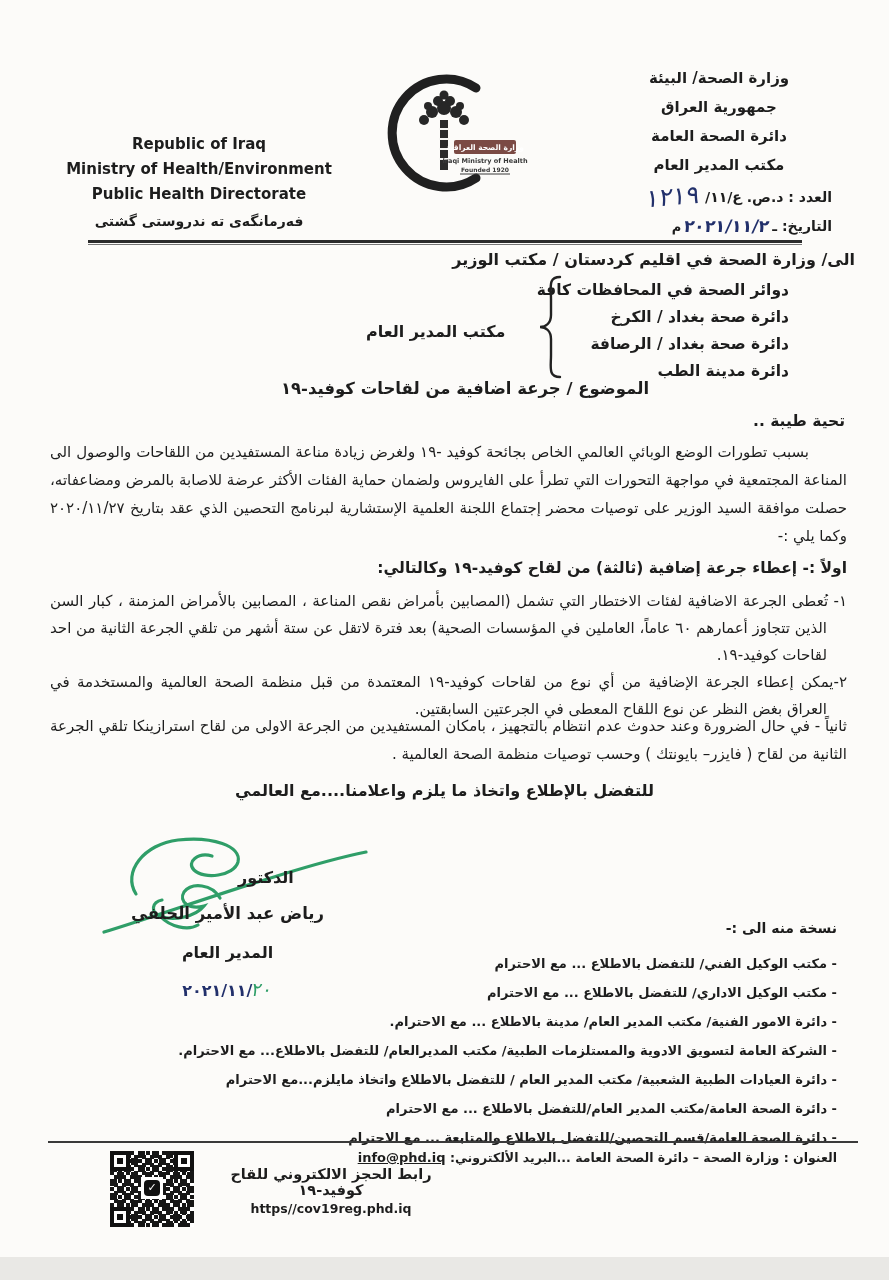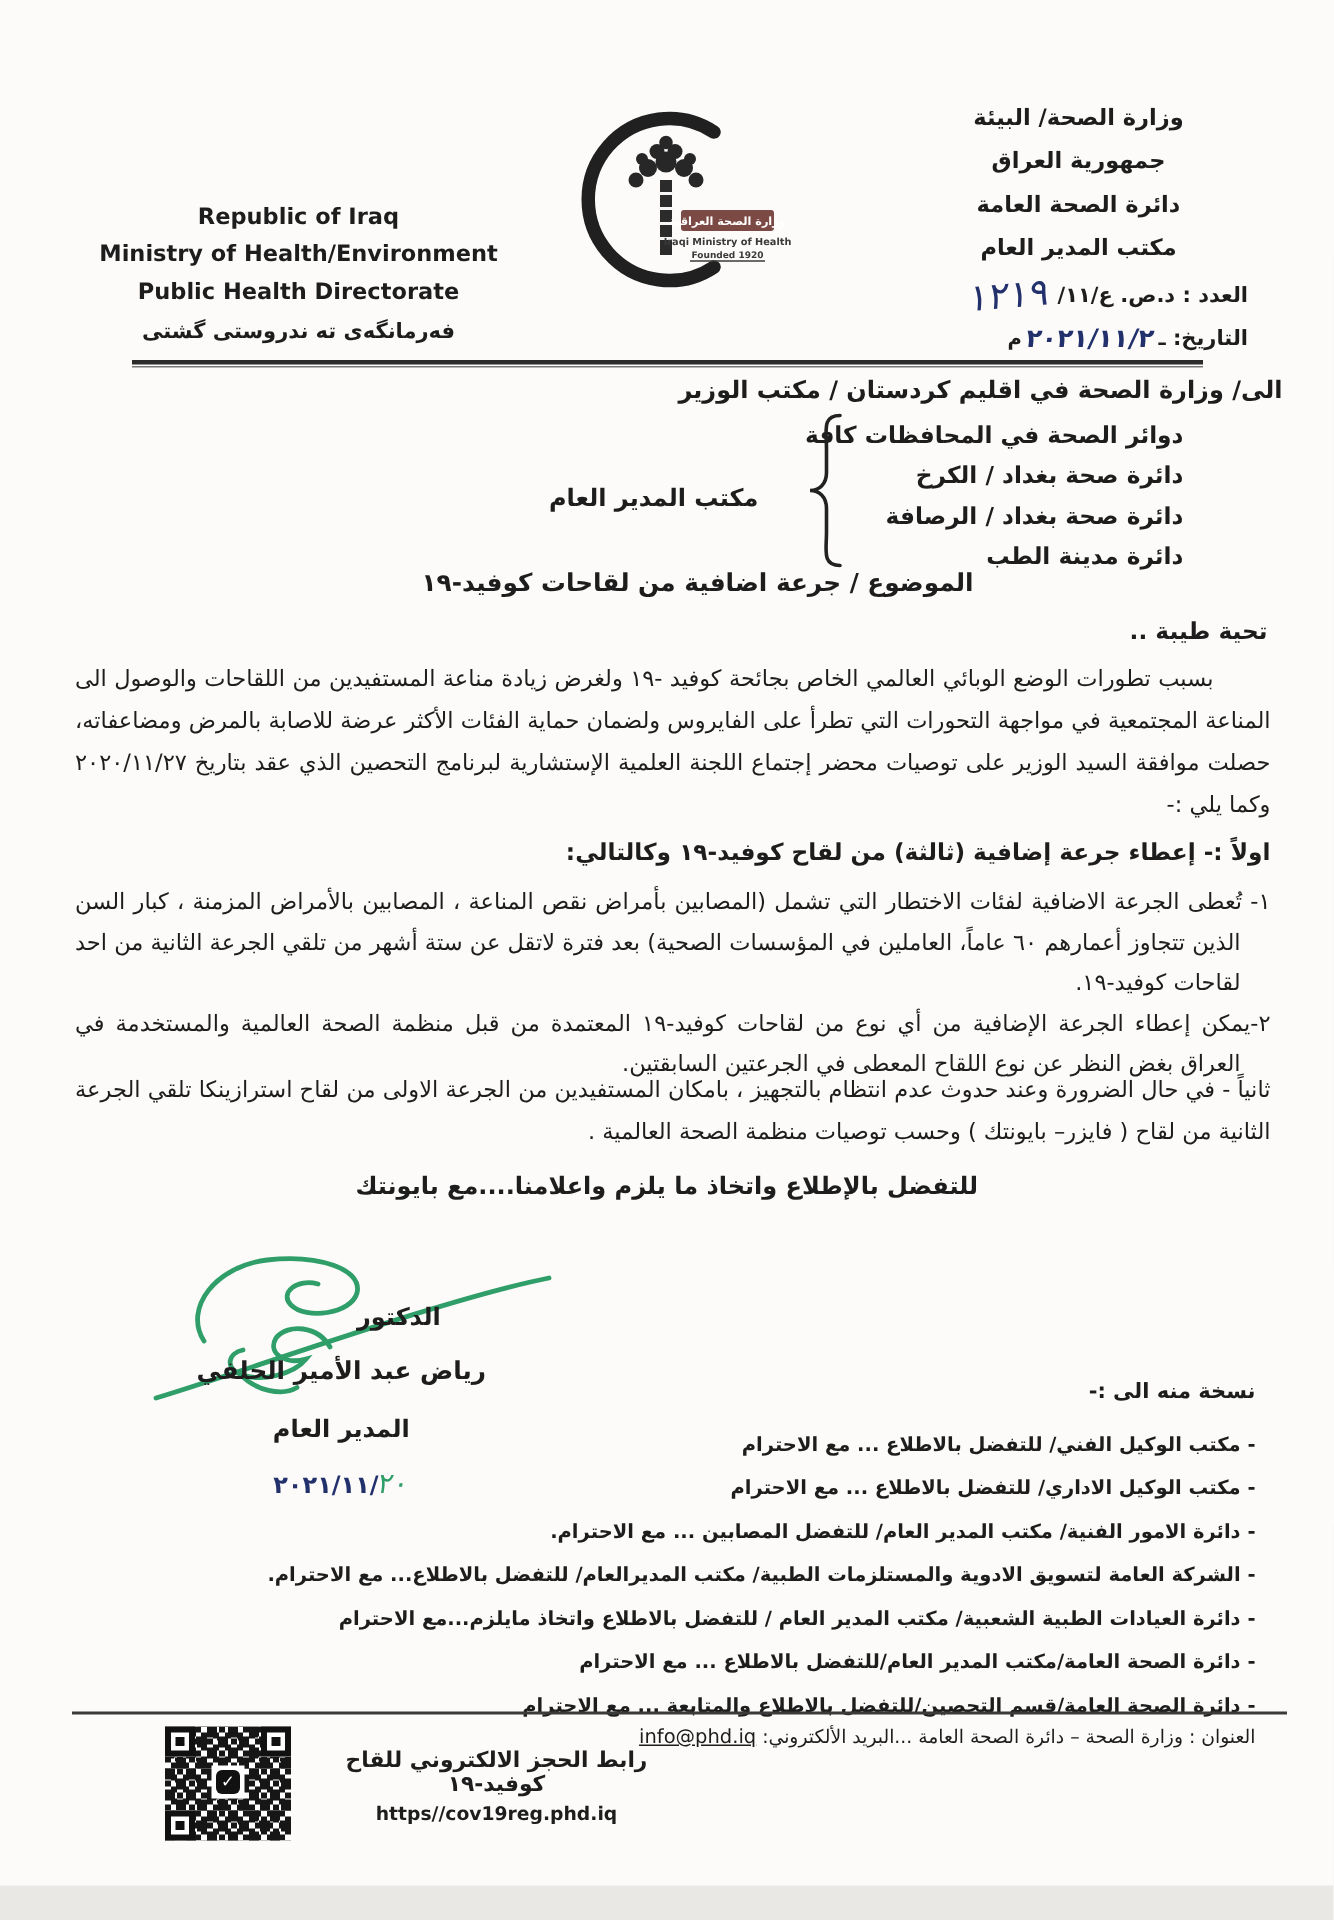--- a/index.html
+++ b/index.html
@@ -71,21 +71,21 @@
     transform:skewX(-10deg); font-weight:normal; }
 
   
   .cc-head { top:920px; right:52px; font-weight:bold; font-size:14px; }
   .cc-list { top:949px; right:52px; left:55px; text-align:right;
     font-weight:bold; font-size:13px; line-height:29px; }
 
   .rule-footer { top:1141px; left:48px; width:810px; border-top:2px solid #3a3a3a; }
 
   
-  .footer-address { top:1150px; right:52px; font-size:12.5px; font-weight:normal; }
+  .footer-address { top:1150px; right:52px; font-size:12.5px; font-weight:bold; }
   .footer-address .email { direction:ltr; display:inline-block;
     text-decoration:underline; font-size:13px; }
   .qr-box { left:110px; top:1151px; width:84px; height:76px; background:#fff;
     background-image:
       repeating-conic-gradient(#161616 0 25%, transparent 0 50%),
       repeating-conic-gradient(transparent 0 25%, #161616 0 50%);
     background-size:8px 8px, 14px 14px; }
   .qr-finder { position:absolute; width:20px; height:20px; border:4px solid #111;
     background:#fff; }
   .qr-finder::after { content:""; position:absolute; left:3px; top:3px;
@@ -174,21 +174,21 @@
   <div class="abs brace-label">مكتب المدير العام</div>
 
   <div class="abs subject">الموضوع / جرعة اضافية من لقاحات كوفيد-١٩</div>
   <div class="abs greeting">تحية طيبة ..</div>
 
   <div class="abs para intro">بسبب تطورات الوضع الوبائي العالمي الخاص بجائحة كوفيد -١٩ ولغرض زيادة مناعة المستفيدين من اللقاحات والوصول الى المناعة المجتمعية في مواجهة التحورات التي تطرأ على الفايروس ولضمان حماية الفئات الأكثر عرضة للاصابة بالمرض ومضاعفاته، حصلت موافقة السيد الوزير على توصيات محضر إجتماع اللجنة العلمية الإستشارية لبرنامج التحصين الذي عقد بتاريخ ٢٠٢٠/١١/٢٧ وكما يلي :-</div>
   <div class="abs first-heading">اولاً :- إعطاء جرعة إضافية (ثالثة) من لقاح كوفيد-١٩ وكالتالي:</div>
   <div class="abs para item item-1">١- تُعطى الجرعة الاضافية لفئات الاختطار التي تشمل (المصابين بأمراض نقص المناعة ، المصابين بالأمراض المزمنة ، كبار السن الذين تتجاوز أعمارهم ٦٠ عاماً، العاملين في المؤسسات الصحية) بعد فترة لاتقل عن ستة أشهر من تلقي الجرعة الثانية من احد لقاحات كوفيد-١٩.</div>
   <div class="abs para item item-2">٢-يمكن إعطاء الجرعة الإضافية من أي نوع من لقاحات كوفيد-١٩ المعتمدة من قبل منظمة الصحة العالمية والمستخدمة في العراق بغض النظر عن نوع اللقاح المعطى في الجرعتين السابقتين.</div>
   <div class="abs para second-para">ثانياً - في حال الضرورة وعند حدوث عدم انتظام بالتجهيز ، بامكان المستفيدين من الجرعة الاولى من لقاح استرازينكا تلقي الجرعة الثانية من لقاح ( فايزر– بايونتك ) وحسب توصيات منظمة الصحة العالمية .</div>
-  <div class="abs closing">للتفضل بالإطلاع واتخاذ ما يلزم واعلامنا....مع بايونتك</div>
+  <div class="abs closing">للتفضل بالإطلاع واتخاذ ما يلزم واعلامنا....مع العالمي</div>
 
   <div class="abs sig-svg">
     <svg width="270" height="120" viewBox="0 0 270 120">
       <g fill="none" stroke="#2f9e68" stroke-width="3.2" stroke-linecap="round">
         <path d="M36,66 C22,44 44,16 78,12 C112,8 142,18 138,34 C134,48 104,52 94,42 C86,34 98,24 112,28"></path>
         <path d="M4,104 C70,84 196,38 266,24"></path>
         <path d="M120,70 C112,56 92,54 84,64 C78,74 90,82 104,78 C96,88 74,94 60,88 C50,84 52,74 62,72"></path>
         <path d="M60,88 C70,99 88,103 98,97"></path>
       </g>
     </svg>
@@ -197,21 +197,21 @@
   <div class="abs sig-name">رياض عبد الأمير الحلفي</div>
   <div class="abs sig-role">المدير العام</div>
   <div class="abs sig-date">
     <span>٢٠٢١/١١/</span><span class="hand-day">٢٠</span>
   </div>
 
   <div class="abs cc-head">نسخة منه الى :-</div>
   <div class="abs cc-list">
     <div>- مكتب الوكيل الفني/ للتفضل بالاطلاع ... مع الاحترام</div>
     <div>- مكتب الوكيل الاداري/ للتفضل بالاطلاع ... مع الاحترام</div>
-    <div>- دائرة الامور الفنية/ مكتب المدير العام/ للتفضل المصابين ... مع الاحترام.</div>
+    <div>- دائرة الامور الفنية/ مكتب المدير العام/ مدينة بالاطلاع ... مع الاحترام.</div>
     <div>- الشركة العامة لتسويق الادوية والمستلزمات الطبية/ مكتب المديرالعام/ للتفضل بالاطلاع... مع الاحترام.</div>
     <div>- دائرة العيادات الطبية الشعبية/ مكتب المدير العام / للتفضل بالاطلاع واتخاذ مايلزم...مع الاحترام</div>
     <div>- دائرة الصحة العامة/مكتب المدير العام/للتفضل بالاطلاع ... مع الاحترام</div>
     <div>- دائرة الصحة العامة/قسم التحصين/للتفضل بالاطلاع والمتابعة ... مع الاحترام</div>
   </div>
 
   <div class="abs rule-footer"></div>
 
   <div class="abs footer-address">
     <span>العنوان : وزارة الصحة – دائرة الصحة العامة ...البريد الألكتروني:</span>

